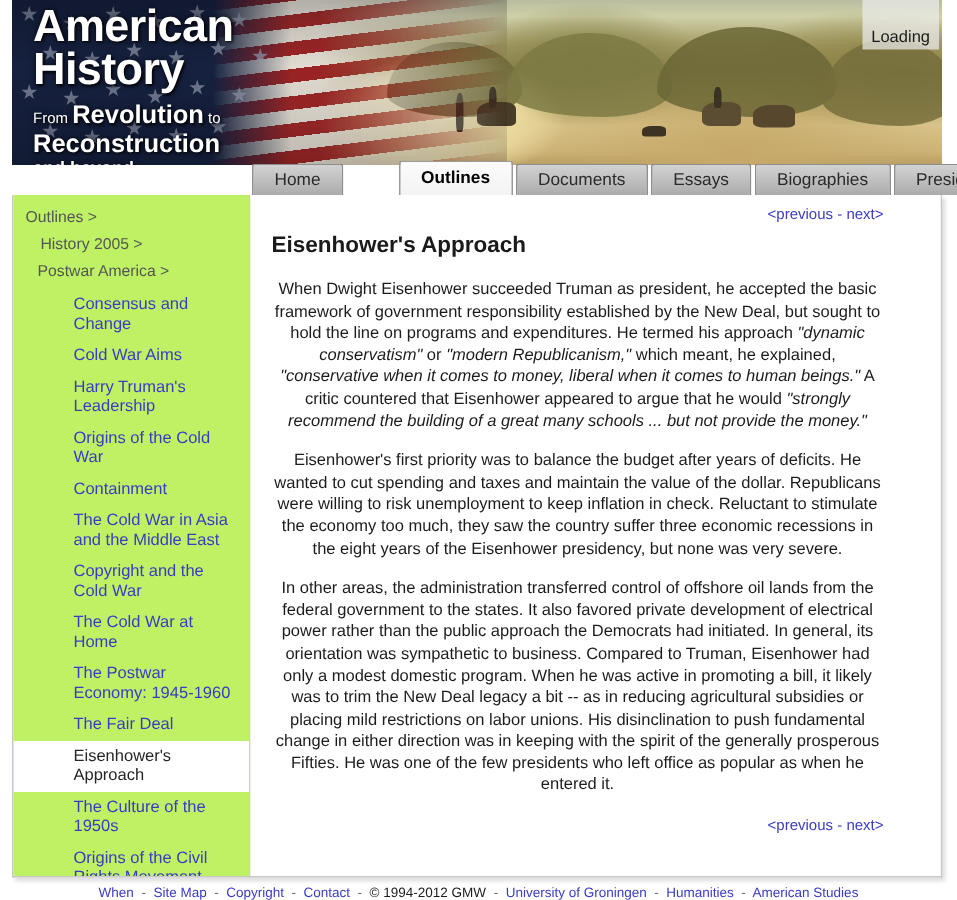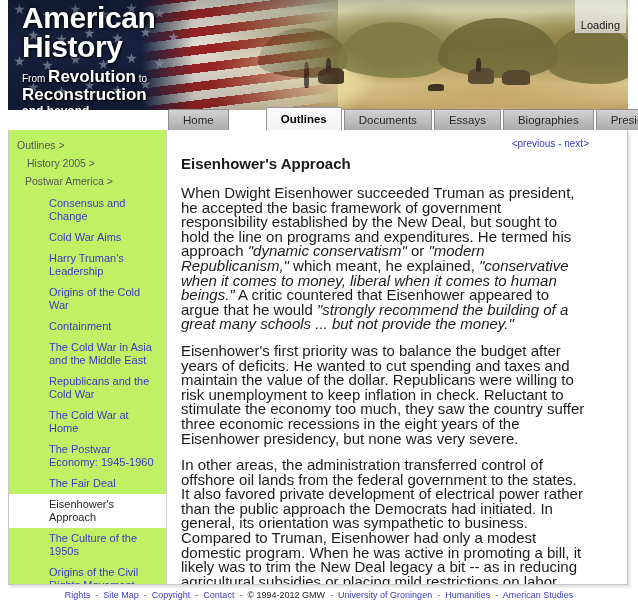--- a/index.html
+++ b/index.html
@@ -244,25 +244,25 @@
   .pager-bottom { margin-top: 14px; margin-bottom: 0; }
   .pager span { cursor: pointer; }
 
   h1.title {
     font-size: 15px;
     font-weight: bold;
     color: #1a1a1a;
     margin: 2px 0 14px 0;
   }
   p.para {
-    font-size: 15px;
+    font-size: 11px;
     line-height: 14.6px;
     color: #1c1c1c;
     margin: 0 0 12px 0;
-    text-align: left;
+    text-align: center;
   }
   p.para em { font-style: italic; }
 
   
   .footer {
     position: absolute;
     left: 0;
     top: 590px;
     width: 638px;
     text-align: center;
@@ -354,21 +354,21 @@
       <div class="crumb l1">History 2005 &gt;</div>
       <div class="crumb l2">Postwar America &gt;</div>
 
       <div class="navlist">
         <a class="navitem">Consensus and Change</a>
         <a class="navitem">Cold War Aims</a>
         <a class="navitem">Harry Truman's Leadership</a>
         <a class="navitem">Origins of the Cold War</a>
         <a class="navitem">Containment</a>
         <a class="navitem">The Cold War in Asia and the Middle East</a>
-        <a class="navitem">Republicans and the Cold War</a>
+        <a class="navitem">Copyright and the Cold War</a>
         <a class="navitem">The Cold War at Home</a>
         <a class="navitem">The Postwar Economy: 1945-1960</a>
         <a class="navitem">The Fair Deal</a>
         <a class="navitem current">Eisenhower's Approach</a>
         <a class="navitem">The Culture of the 1950s</a>
         <a class="navitem">Origins of the Civil Rights Movement</a>
 
       </div>
     </div>
 
@@ -384,21 +384,21 @@
       <p class="para"><span>In other areas, the administration transferred control of offshore oil lands from the federal government to the states. It also favored private development of electrical power rather than the public approach the Democrats had initiated. In general, its orientation was sympathetic to business. Compared to Truman, Eisenhower had only a modest domestic program. When he was active in promoting a bill, it likely was to trim the New Deal legacy a bit -- as in reducing agricultural subsidies or placing mild restrictions on labor unions. His disinclination to push fundamental change in either direction was in keeping with the spirit of the generally prosperous Fifties. He was one of the few presidents who left office as popular as when he entered it.</span></p>
 
       <div class="pager pager-bottom">
         <span>&lt;previous</span><span> - </span><span>next&gt;</span>
       </div>
     </div>
 
   </div>
 
   <div class="footer">
-    <a>Rights</a>
+    <a>When</a>
     <span class="sep"> &nbsp;-&nbsp; </span>
     <a>Site Map</a>
     <span class="sep"> &nbsp;-&nbsp; </span>
     <a>Copyright</a>
     <span class="sep"> &nbsp;-&nbsp; </span>
     <a>Contact</a>
     <span class="sep"> &nbsp;-&nbsp; </span>
     <span class="cpy">© 1994-2012 GMW</span>
     <span class="sep"> &nbsp;-&nbsp; </span>
     <a>University of Groningen</a>

